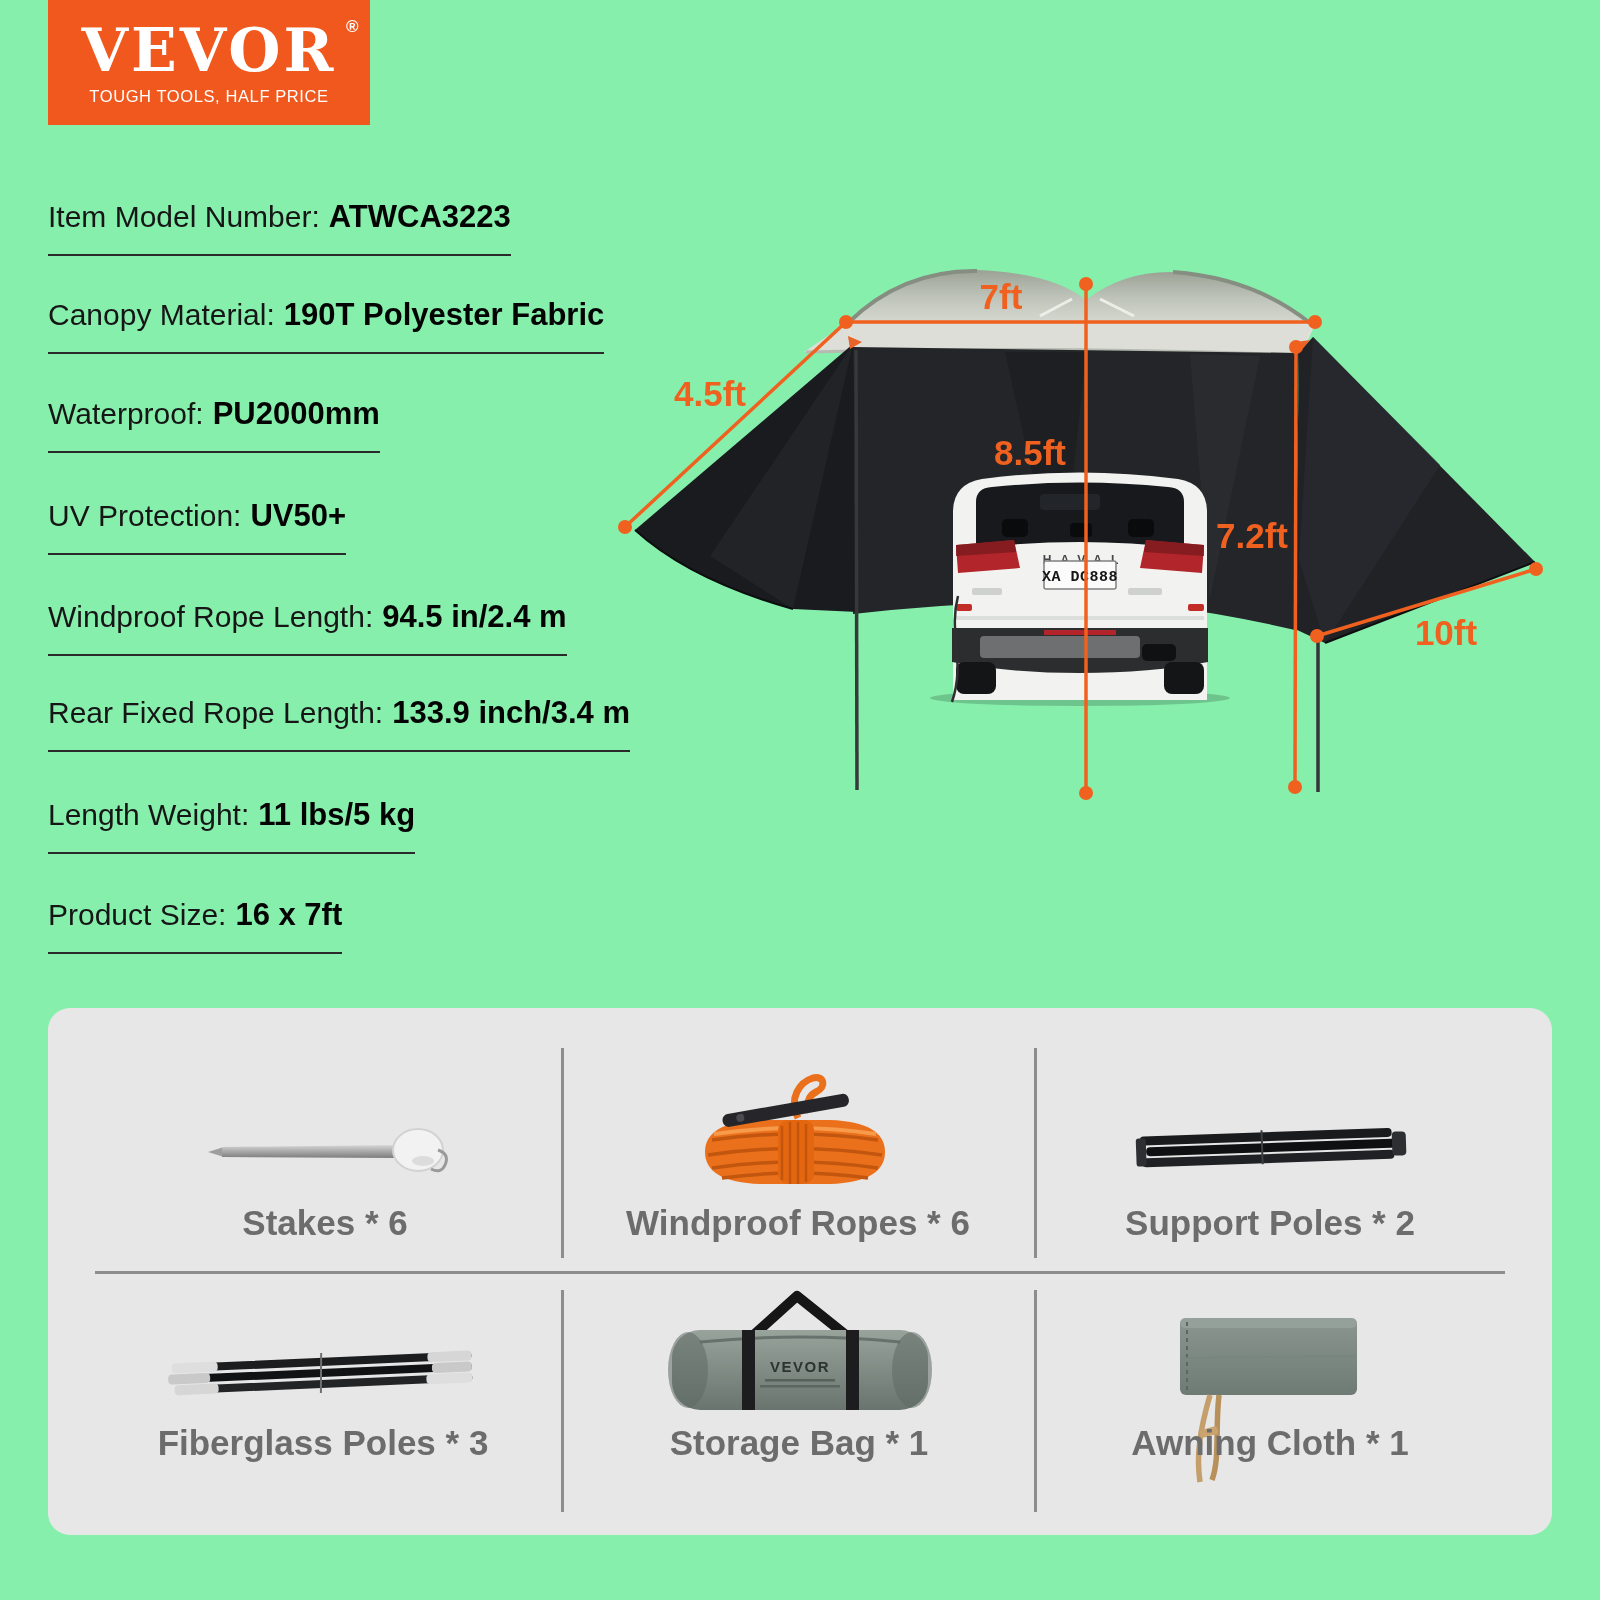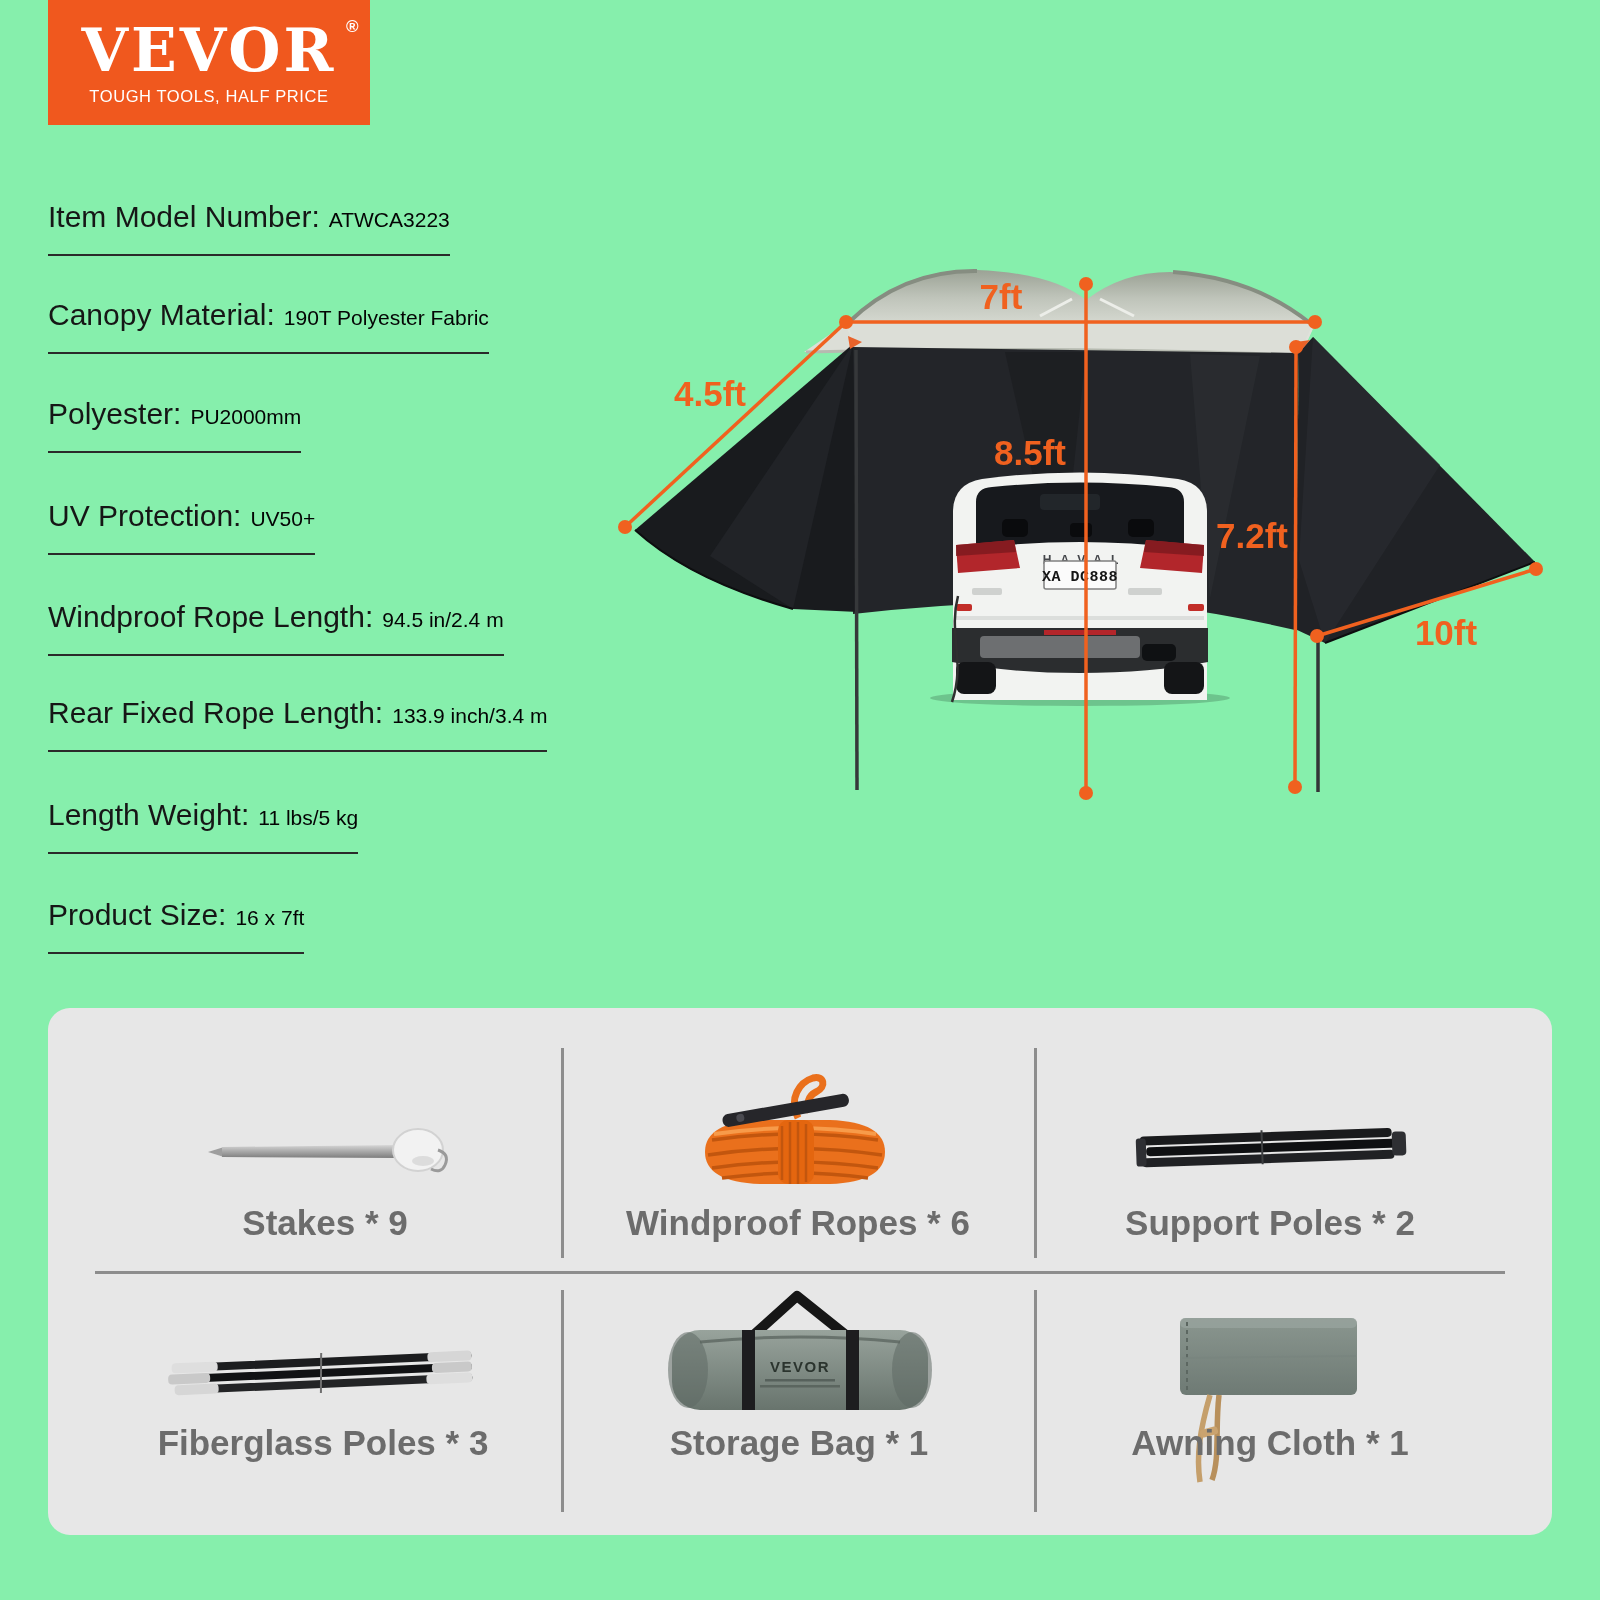--- a/index.html
+++ b/index.html
@@ -12,21 +12,21 @@
   .logo .logo-row{position:relative;line-height:1;}
   .logo .brand{font-family:"DejaVu Serif",serif;font-weight:800;font-size:60px;letter-spacing:3px;}
   .logo .reg{position:absolute;right:-22px;top:-2px;font-size:17px;font-weight:700;}
   .logo .tagline{margin-top:7px;font-size:16.5px;font-weight:400;letter-spacing:0.6px;white-space:nowrap;}
 
   
   .specs{position:absolute;left:0;top:0;width:780px;height:1008px;}
   .spec{position:absolute;left:48px;display:inline-block;white-space:nowrap;
         border-bottom:2px solid #2a2a2a;padding-bottom:12px;line-height:40px;}
   .spec-label{font-size:30px;color:#161616;}
-  .spec-value{font-size:21px;font-weight:400;color:#040404;margin-left:9px;}
+  .spec-value{font-size:31px;font-weight:700;color:#040404;margin-left:9px;}
 
   
   .diagram-svg{position:absolute;left:590px;top:240px;width:1010px;height:580px;}
   .dim-label{font-size:35px;font-weight:700;fill:#f0611f;font-family:"Liberation Sans",sans-serif;}
   .plate-text{font-size:15px;font-weight:700;fill:#151515;font-family:"Liberation Mono","DejaVu Sans Mono",monospace;letter-spacing:0.5px;}
   .emblem-text{font-size:12px;font-weight:700;fill:#44464a;letter-spacing:9px;font-family:"Liberation Sans",sans-serif;}
   .bag-text{font-size:15px;font-weight:700;fill:#2b342e;letter-spacing:1.5px;font-family:"Liberation Sans",sans-serif;}
 
   
   .panel{position:absolute;left:48px;top:1008px;width:1504px;height:527px;background:#e7e7e7;border-radius:22px;}
@@ -49,21 +49,21 @@
   </header>
 
   <section class="specs">
     <div class="spec" style="top:197px">
       <span class="spec-label">Item Model Number:</span><span class="spec-value">ATWCA3223</span>
     </div>
     <div class="spec" style="top:295px">
       <span class="spec-label">Canopy Material:</span><span class="spec-value">190T Polyester Fabric</span>
     </div>
     <div class="spec" style="top:394px">
-      <span class="spec-label">Polyester:</span><span class="spec-value">PU2000mm</span>
+      <span class="spec-label">Waterproof:</span><span class="spec-value">PU2000mm</span>
     </div>
     <div class="spec" style="top:496px">
       <span class="spec-label">UV Protection:</span><span class="spec-value">UV50+</span>
     </div>
     <div class="spec" style="top:597px">
       <span class="spec-label">Windproof Rope Length:</span><span class="spec-value">94.5 in/2.4 m</span>
     </div>
     <div class="spec" style="top:693px">
       <span class="spec-label">Rear Fixed Rope Length:</span><span class="spec-value">133.9 inch/3.4 m</span>
     </div>
@@ -263,20 +263,20 @@
       <rect x="1180" y="1318" width="177" height="77" rx="6" fill="url(#clothGrad)"></rect>
       <rect x="1180" y="1318" width="177" height="10" rx="5" fill="#9aa59f" opacity="0.7"></rect>
       <line x1="1187" y1="1322" x2="1187" y2="1392" stroke="#5c6761" stroke-width="2" stroke-dasharray="4 4"></line>
       <path d="M 1182 1358 L 1356 1356" stroke="#79857f" stroke-width="2" opacity="0.8"></path>
       <path d="M 1210 1395 C 1200 1430 1196 1455 1200 1482" stroke="#c59f6b" stroke-width="5.5" fill="none"></path>
       <path d="M 1219 1395 C 1215 1430 1220 1458 1212 1480" stroke="#b8905c" stroke-width="5.5" fill="none"></path>
       <rect x="1200" y="1428" width="18" height="8" rx="3" fill="#caa36f" transform="rotate(-15 1209 1432)"></rect>
     </g>
   </svg>
 
-  <div class="item-label" style="left:95px;top:1199px">Stakes * 9</div>
+  <div class="item-label" style="left:95px;top:1199px">Stakes * 6</div>
   <div class="item-label" style="left:568px;top:1199px">Windproof Ropes * 6</div>
   <div class="item-label" style="left:1040px;top:1199px">Support Poles * 2</div>
   <div class="item-label" style="left:93px;top:1419px">Fiberglass Poles * 3</div>
   <div class="item-label" style="left:569px;top:1419px">Storage Bag * 1</div>
   <div class="item-label" style="left:1040px;top:1419px">Awning Cloth * 1</div>
 
 </div>
 
 </body></html>

